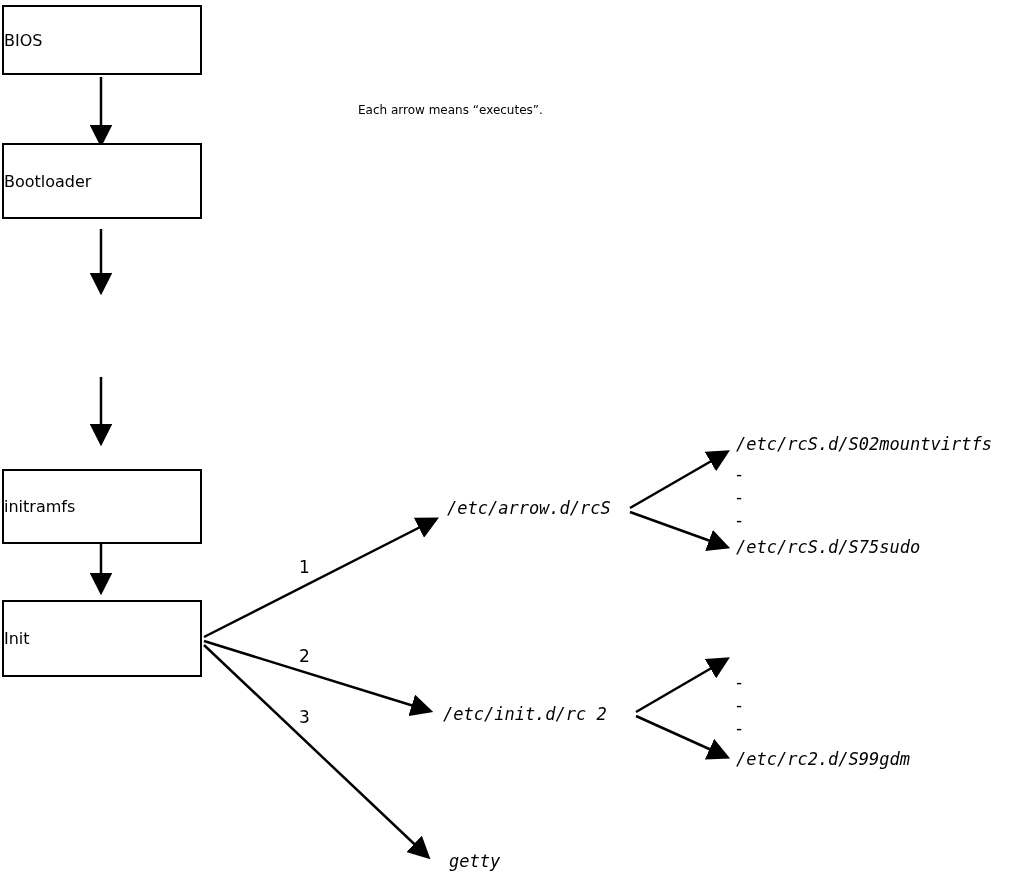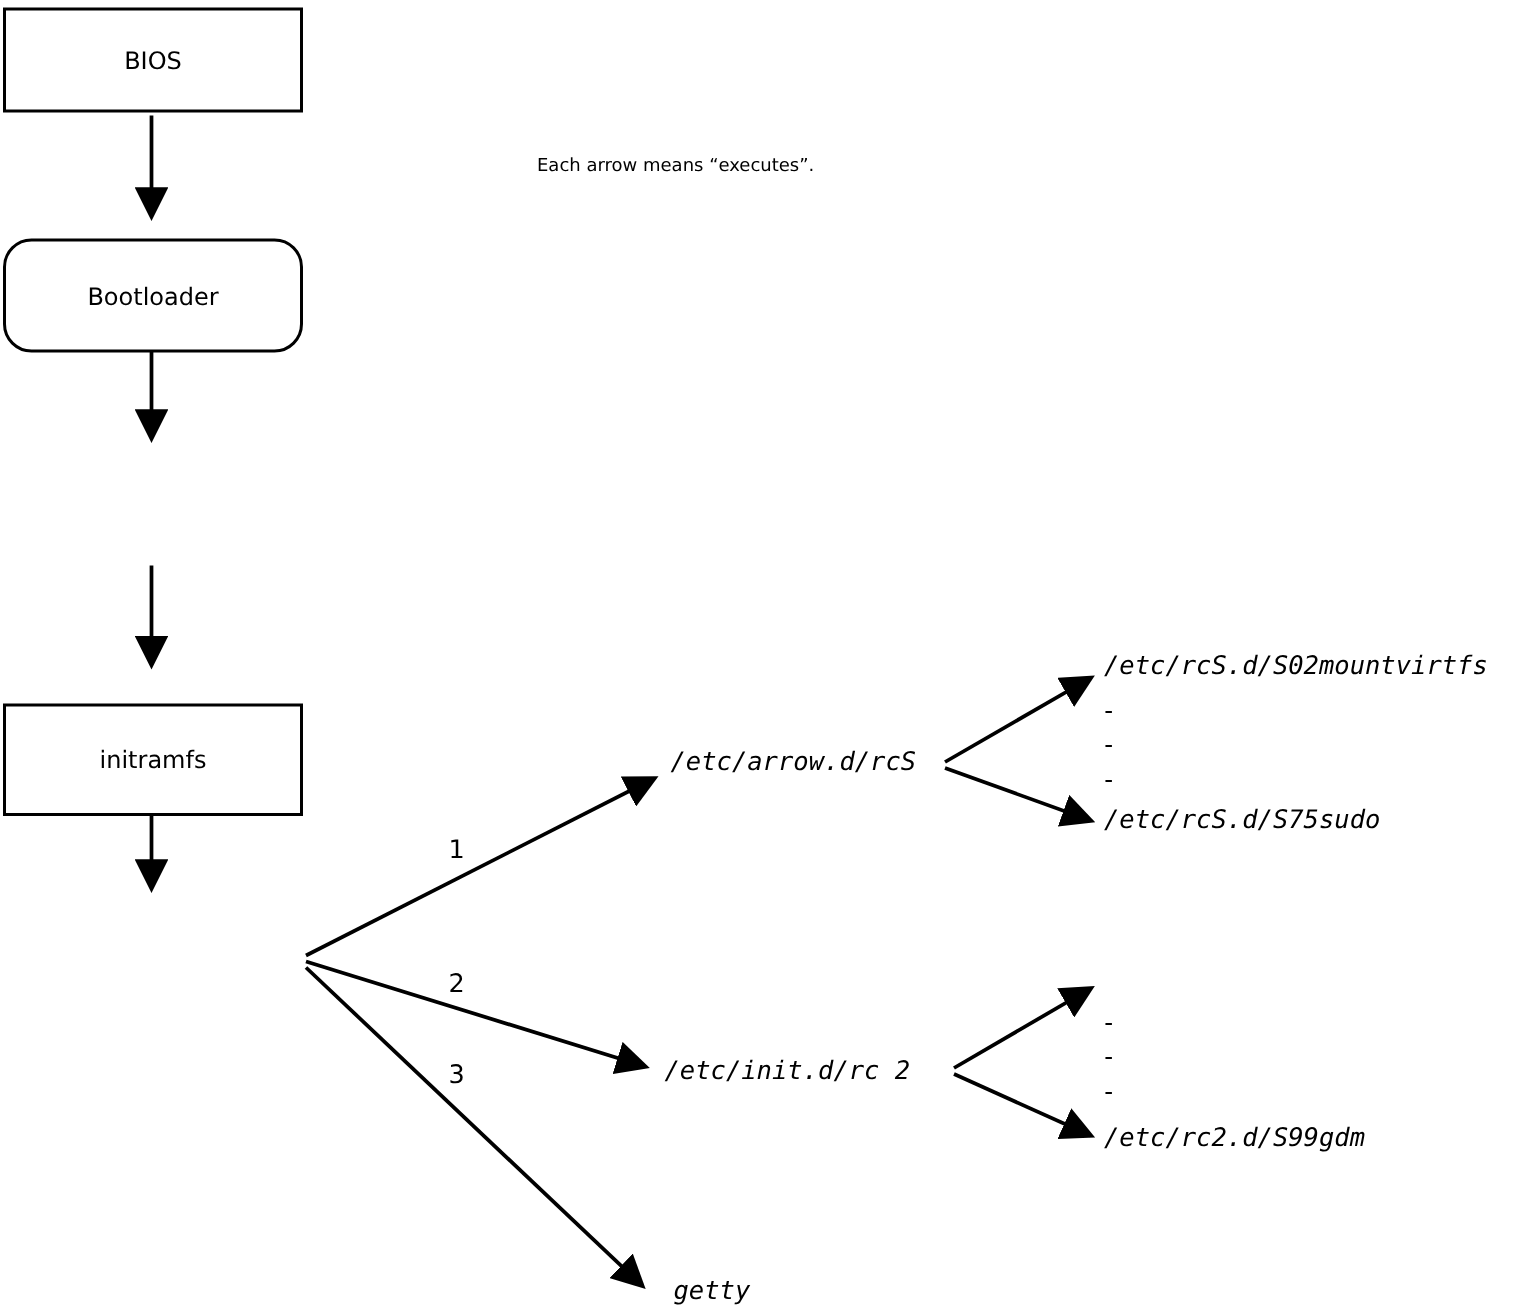--- a/index.html
+++ b/index.html
@@ -25,21 +25,20 @@
     z-index: 0;
   }
   .node-box {
     position: absolute;
     left: 2px;
     width: 196px;
     border: 2px solid #000000;
     background: #ffffff;
     display: flex;
     align-items: center;
-    justify-content: center;
     font-size: 16px;
     z-index: 1;
     box-sizing: content-box;
   }
   .mono-label {
     position: absolute;
     font-family: "DejaVu Sans Mono", monospace;
     font-size: 17px;
     white-space: nowrap;
     z-index: 1;
@@ -90,25 +89,28 @@
 
     <line x1="636" y1="712" x2="727" y2="659" stroke="#000" stroke-width="2.5" marker-end="url(#arrowhead)"></line>
     <line x1="636" y1="716" x2="727" y2="757" stroke="#000" stroke-width="2.5" marker-end="url(#arrowhead)"></line>
   </svg>
 
   <div class="caption">Each arrow means “executes”.</div>
 
   <div class="node-box" style="top:5px;height:66px;">
     <span>BIOS</span>
   </div>
-  <div class="node-box" style="top:159px;height:72px;border-radius:19px;">
+  <div class="node-box" style="top:143px;height:72px;">
     <span>Bootloader</span>
   </div>
   <div class="node-box" style="top:451px;height:71px;margin-top:18px;">
     <span>initramfs</span>
+  </div>
+  <div class="node-box" style="top:600px;height:73px;">
+    <span>Init</span>
   </div>
 
   <div class="branch-number" style="left:299px;top:557px;">1</div>
   <div class="branch-number" style="left:299px;top:646px;">2</div>
   <div class="branch-number" style="left:299px;top:707px;">3</div>
 
   <div class="mono-label" style="left:447px;top:498px;">/etc/arrow.d/rcS</div>
   <div class="mono-label" style="left:443px;top:704px;">/etc/init.d/rc 2</div>
   <div class="mono-label" style="left:449px;top:851px;">getty</div>
 

